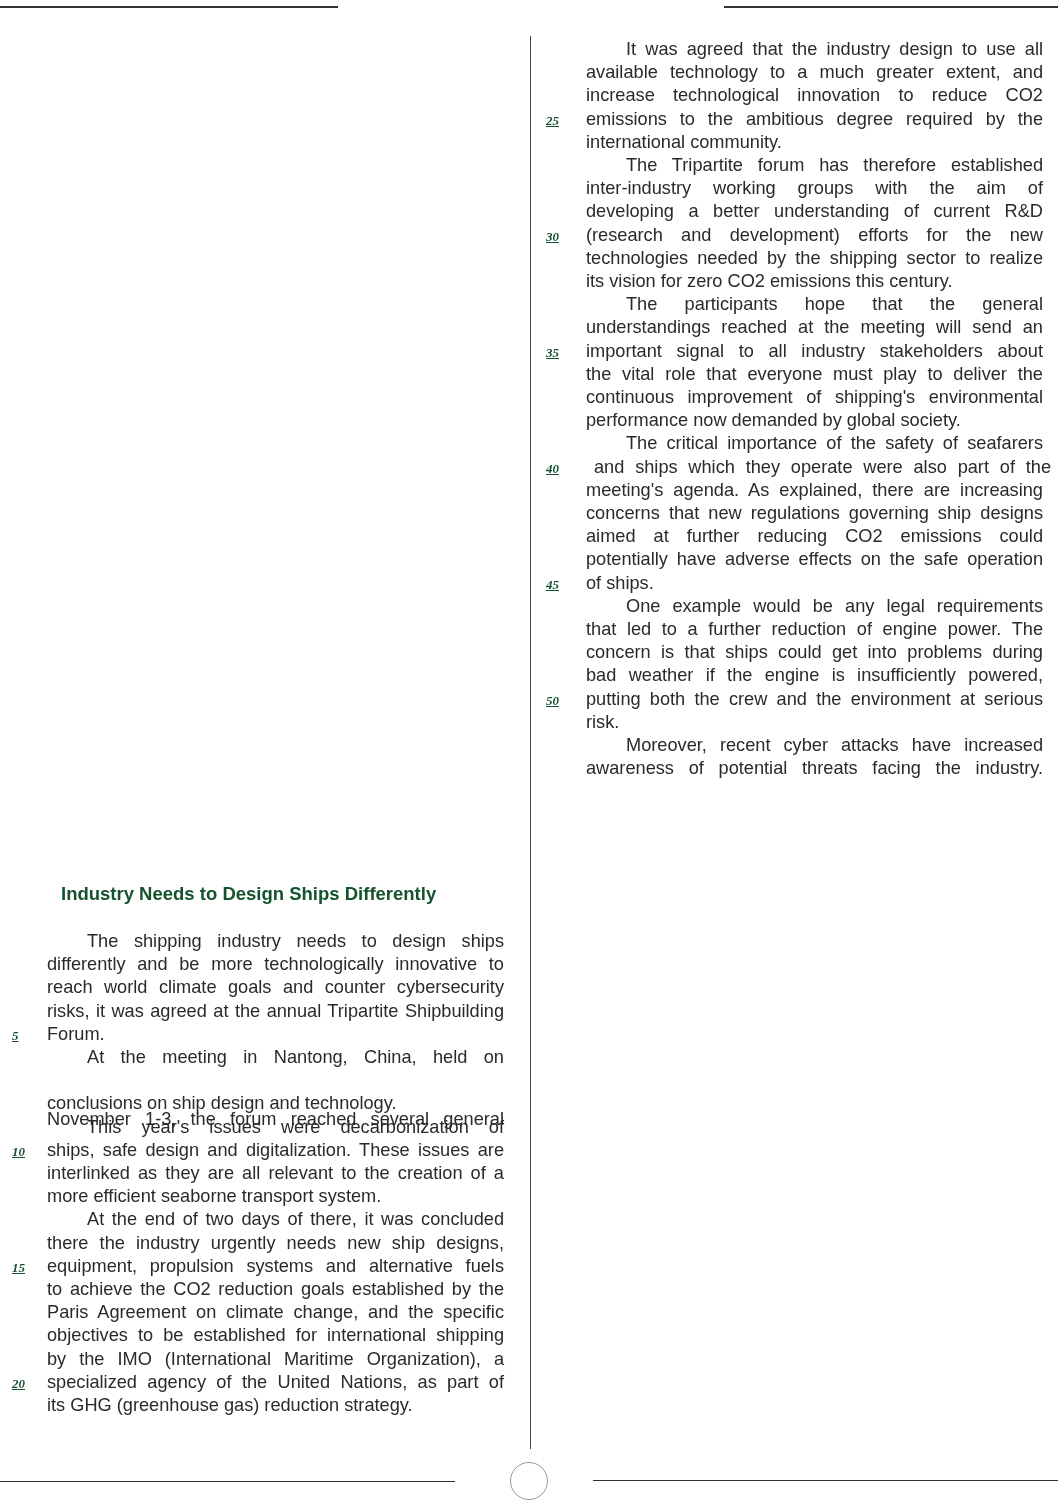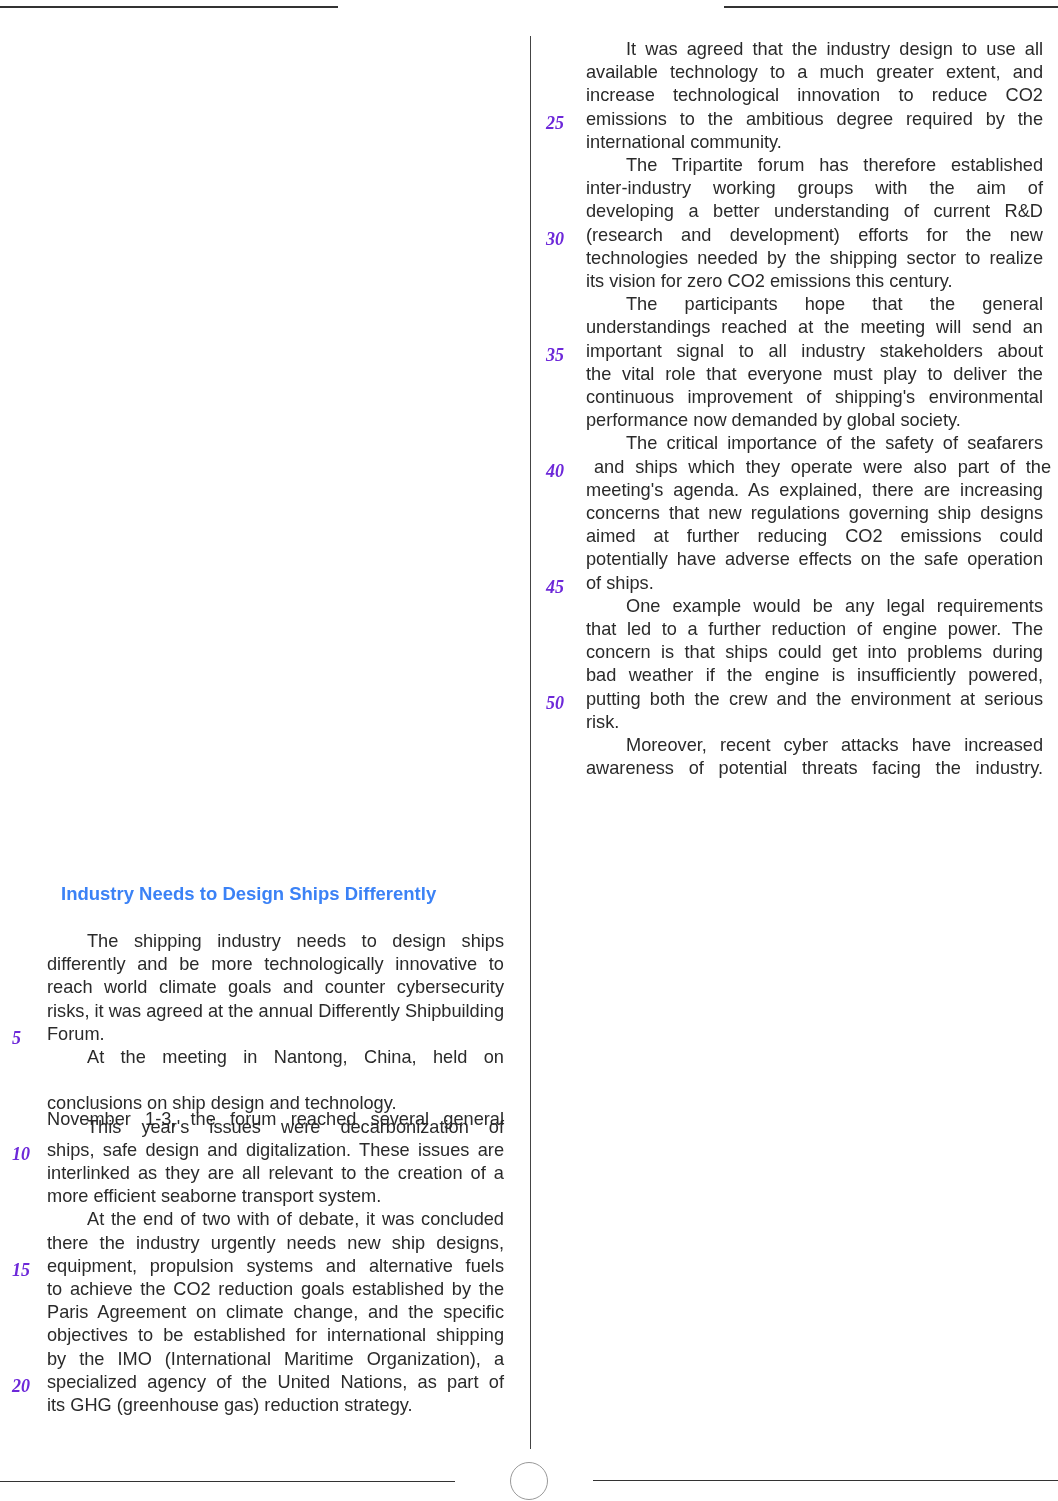--- a/index.html
+++ b/index.html
@@ -8,23 +8,23 @@
   .rule { position: absolute; height: 2px; background: #333; }
   .vrule { position: absolute; width: 1px; background: #444; }
   .page-circle { position: absolute; left: 510px; top: 1462px; width: 38px; height: 38px;
                  border: 1px solid #999; border-radius: 50%; box-sizing: border-box; }
   .col { position: absolute; }
   .line { position: absolute; font-size: 18.2px; line-height: 23.2px; white-space: nowrap;
           text-align: justify; text-align-last: justify; }
   .line.last { text-align-last: left; }
   .line.indent { text-indent: 40px; }
   .lnum { position: absolute; font-family: "Liberation Serif", serif; font-style: italic;
-          font-weight: bold; font-size: 18px; color: #6d28d9; }
+          font-weight: bold; font-size: 13px; color: #14532d; text-decoration: underline; }
   .heading { position: absolute; left: 61px; top: 883px; font-weight: bold; font-size: 18.5px;
-             color: #3b82f6; white-space: nowrap; }
+             color: #14532d; white-space: nowrap; }
 </style>
 </head>
 <body>
 
 <div class="rule" style="left:0;top:6px;width:338px;"></div>
 <div class="rule" style="left:724px;top:6px;width:334px;"></div>
 <div class="vrule" style="left:530px;top:36px;height:1413px;"></div>
 <div class="rule" style="left:0;top:1481px;width:455px;height:1px;"></div>
 <div class="rule" style="left:593px;top:1480px;width:465px;height:1px;"></div>
 <div class="page-circle"></div>
@@ -68,30 +68,30 @@
 <div class="line" style="left: 586px; width: 457px; top: 757.2px;">awareness of potential threats facing the industry.</div>
 <div class="lnum" style="left: 546px; top: 112.6px;">25</div>
 <div class="lnum" style="left: 546px; top: 228.6px;">30</div>
 <div class="lnum" style="left: 546px; top: 344.6px;">35</div>
 <div class="lnum" style="left: 546px; top: 460.6px;">40</div>
 <div class="lnum" style="left: 546px; top: 576.6px;">45</div>
 <div class="lnum" style="left: 546px; top: 692.6px;">50</div>
 <div class="line indent" style="left: 47px; width: 457px; top: 930px;">The shipping industry needs to design ships</div>
 <div class="line" style="left: 47px; width: 457px; top: 953.2px;">differently and be more technologically innovative to</div>
 <div class="line" style="left: 47px; width: 457px; top: 976.4px;">reach world climate goals and counter cybersecurity</div>
-<div class="line" style="left: 47px; width: 457px; top: 999.6px;">risks, it was agreed at the annual Differently Shipbuilding</div>
+<div class="line" style="left: 47px; width: 457px; top: 999.6px;">risks, it was agreed at the annual Tripartite Shipbuilding</div>
 <div class="line last" style="left: 47px; width: 457px; top: 1022.8px;">Forum.</div>
 <div class="line indent" style="left: 47px; width: 457px; top: 1046px;">At the meeting in Nantong, China, held on</div>
 <div class="line" style="left: 47px; width: 457px; top: 1069.2px; margin-top: 39px;">November 1-3, the forum reached several general</div>
 <div class="line last" style="left: 47px; width: 457px; top: 1092.4px;">conclusions on ship design and technology.</div>
 <div class="line indent" style="left: 47px; width: 457px; top: 1115.6px;">This year's issues were decarbonization of</div>
 <div class="line" style="left: 47px; width: 457px; top: 1138.8px;">ships, safe design and digitalization. These issues are</div>
 <div class="line" style="left: 47px; width: 457px; top: 1162px;">interlinked as they are all relevant to the creation of a</div>
 <div class="line last" style="left: 47px; width: 457px; top: 1185.2px;">more efficient seaborne transport system.</div>
-<div class="line indent" style="left: 47px; width: 457px; top: 1208.4px;">At the end of two with of debate, it was concluded</div>
+<div class="line indent" style="left: 47px; width: 457px; top: 1208.4px;">At the end of two days of there, it was concluded</div>
 <div class="line" style="left: 47px; width: 457px; top: 1231.6px;">there the industry urgently needs new ship designs,</div>
 <div class="line" style="left: 47px; width: 457px; top: 1254.8px;">equipment, propulsion systems and alternative fuels</div>
 <div class="line" style="left: 47px; width: 457px; top: 1278px;">to achieve the CO2 reduction goals established by the</div>
 <div class="line" style="left: 47px; width: 457px; top: 1301.2px;">Paris Agreement on climate change, and the specific</div>
 <div class="line" style="left: 47px; width: 457px; top: 1324.4px;">objectives to be established for international shipping</div>
 <div class="line" style="left: 47px; width: 457px; top: 1347.6px;">by the IMO (International Maritime Organization), a</div>
 <div class="line" style="left: 47px; width: 457px; top: 1370.8px;">specialized agency of the United Nations, as part of</div>
 <div class="line last" style="left: 47px; width: 457px; top: 1394px;">its GHG (greenhouse gas) reduction strategy.</div>
 <div class="lnum" style="left: 12px; top: 1027.8px;">5</div>
 <div class="lnum" style="left: 12px; top: 1143.8px;">10</div>

